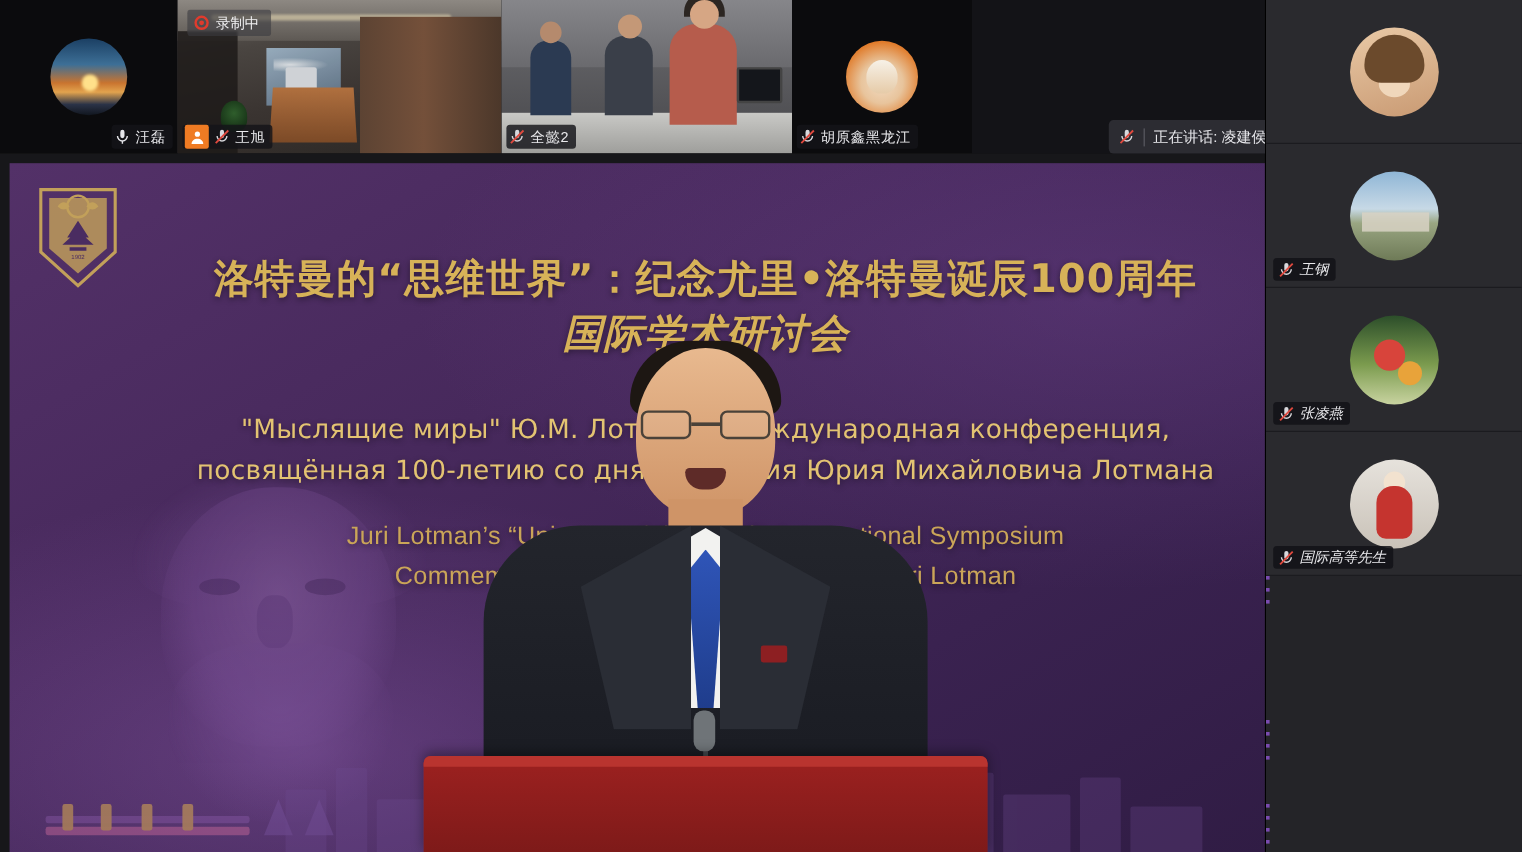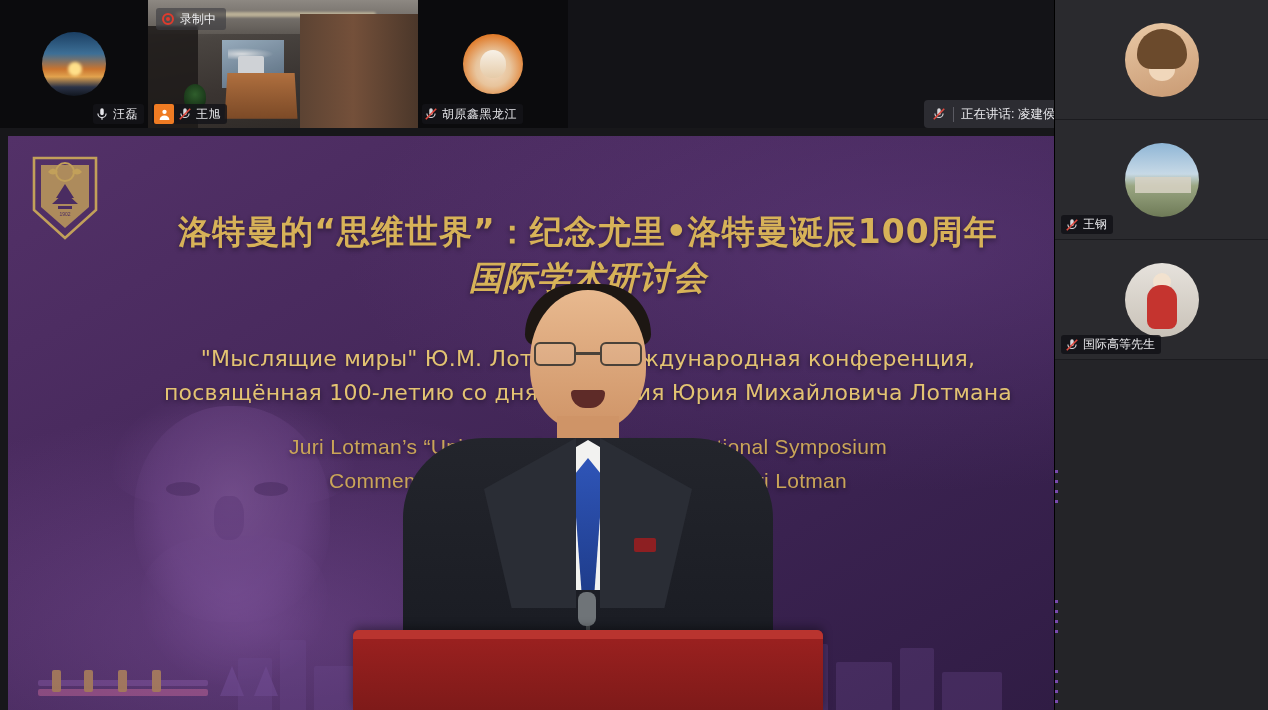--- a/index.html
+++ b/index.html
@@ -113,21 +113,21 @@
     background:#2c2c32;border-radius:4px;display:flex;align-items:center;gap:7px;padding:0 8px;
     color:#e8e8ec;font-size:12.5px;white-space:nowrap;
   }
   .speakbar .sep{width:1px;height:15px;background:#5a5a62;}
   .chevrons{display:flex;gap:2px;margin-left:auto;opacity:.55;}
   .chev{width:11px;height:11px;border-right:4px solid #cfcfd6;border-bottom:4px solid #cfcfd6;transform:rotate(-45deg);}
 
   
   .sidebar{
     position:absolute;right:0;top:0;width:214px;height:710px;background:#242428;
-    border-left:1px solid #000; overflow:hidden;
+    border-left:1px solid #000; overflow:hidden;font-style:italic;
   }
   .side-tile{
     position:relative;width:214px;height:120px;background:#2a2a2e;
     border-bottom:1px solid #1b1b1f;display:flex;align-items:center;justify-content:center;
   }
   .side-tile:first-child{height:128px;}
   .av{width:74px;height:74px;border-radius:50%;overflow:hidden;position:relative;background:#3a3a40;}
   .side-name{
     position:absolute;left:6px;bottom:5px;height:19px;display:flex;align-items:center;gap:4px;
     background:rgba(18,18,22,.85);border-radius:3px;padding:0 6px 0 4px;font-size:12px;color:#e9e9ec;white-space:nowrap;
@@ -287,20 +287,36 @@
         </span>
         <svg class="micicon" viewBox="0 0 24 24">
           <path d="M12 2a3 3 0 0 1 3 3v6a3 3 0 0 1-6 0V5a3 3 0 0 1 3-3z" fill="#d8d8dc"></path>
           <path d="M5 11a7 7 0 0 0 14 0" stroke="#d8d8dc" stroke-width="2" fill="none"></path>
           <line x1="3" y1="21" x2="21" y2="3" stroke="#e04a3f" stroke-width="2.6"></line>
         </svg>
         <span class="nm">王旭</span>
       </div>
     </div>
 
+    <div class="tile t-room">
+      <div class="room-wall"></div>
+      <div class="room-table"></div>
+      <div class="p1"></div>
+      <div class="p2"></div>
+      <div class="p3"></div>
+      <div class="mon"></div>
+      <div class="namechip">
+        <svg class="micicon" viewBox="0 0 24 24">
+          <path d="M12 2a3 3 0 0 1 3 3v6a3 3 0 0 1-6 0V5a3 3 0 0 1 3-3z" fill="#d8d8dc"></path>
+          <path d="M5 11a7 7 0 0 0 14 0" stroke="#d8d8dc" stroke-width="2" fill="none"></path>
+          <line x1="3" y1="21" x2="21" y2="3" stroke="#e04a3f" stroke-width="2.6"></line>
+        </svg>
+        <span class="nm">全懿2</span>
+      </div>
+    </div>
 
 
     <div class="tile t-bird">
       <div class="birdcircle"></div>
       <div class="namechip">
         <svg class="micicon" viewBox="0 0 24 24">
           <path d="M12 2a3 3 0 0 1 3 3v6a3 3 0 0 1-6 0V5a3 3 0 0 1 3-3z" fill="#d8d8dc"></path>
           <path d="M5 11a7 7 0 0 0 14 0" stroke="#d8d8dc" stroke-width="2" fill="none"></path>
           <line x1="3" y1="21" x2="21" y2="3" stroke="#e04a3f" stroke-width="2.6"></line>
         </svg>
@@ -440,20 +456,31 @@
         <svg class="micicon" viewBox="0 0 24 24">
           <path d="M12 2a3 3 0 0 1 3 3v6a3 3 0 0 1-6 0V5a3 3 0 0 1 3-3z" fill="#d8d8dc"></path>
           <path d="M5 11a7 7 0 0 0 14 0" stroke="#d8d8dc" stroke-width="2" fill="none"></path>
           <line x1="3" y1="21" x2="21" y2="3" stroke="#e04a3f" stroke-width="2.6"></line>
         </svg>
         <span>王钢</span>
       </div>
     </div>
 
 
+    <div class="side-tile">
+      <div class="av av-flower"></div>
+      <div class="side-name">
+        <svg class="micicon" viewBox="0 0 24 24">
+          <path d="M12 2a3 3 0 0 1 3 3v6a3 3 0 0 1-6 0V5a3 3 0 0 1 3-3z" fill="#d8d8dc"></path>
+          <path d="M5 11a7 7 0 0 0 14 0" stroke="#d8d8dc" stroke-width="2" fill="none"></path>
+          <line x1="3" y1="21" x2="21" y2="3" stroke="#e04a3f" stroke-width="2.6"></line>
+        </svg>
+        <span>张凌燕</span>
+      </div>
+    </div>
 
 
     <div class="side-tile">
       <div class="av av-doll"></div>
       <div class="side-name">
         <svg class="micicon" viewBox="0 0 24 24">
           <path d="M12 2a3 3 0 0 1 3 3v6a3 3 0 0 1-6 0V5a3 3 0 0 1 3-3z" fill="#d8d8dc"></path>
           <path d="M5 11a7 7 0 0 0 14 0" stroke="#d8d8dc" stroke-width="2" fill="none"></path>
           <line x1="3" y1="21" x2="21" y2="3" stroke="#e04a3f" stroke-width="2.6"></line>
         </svg>

